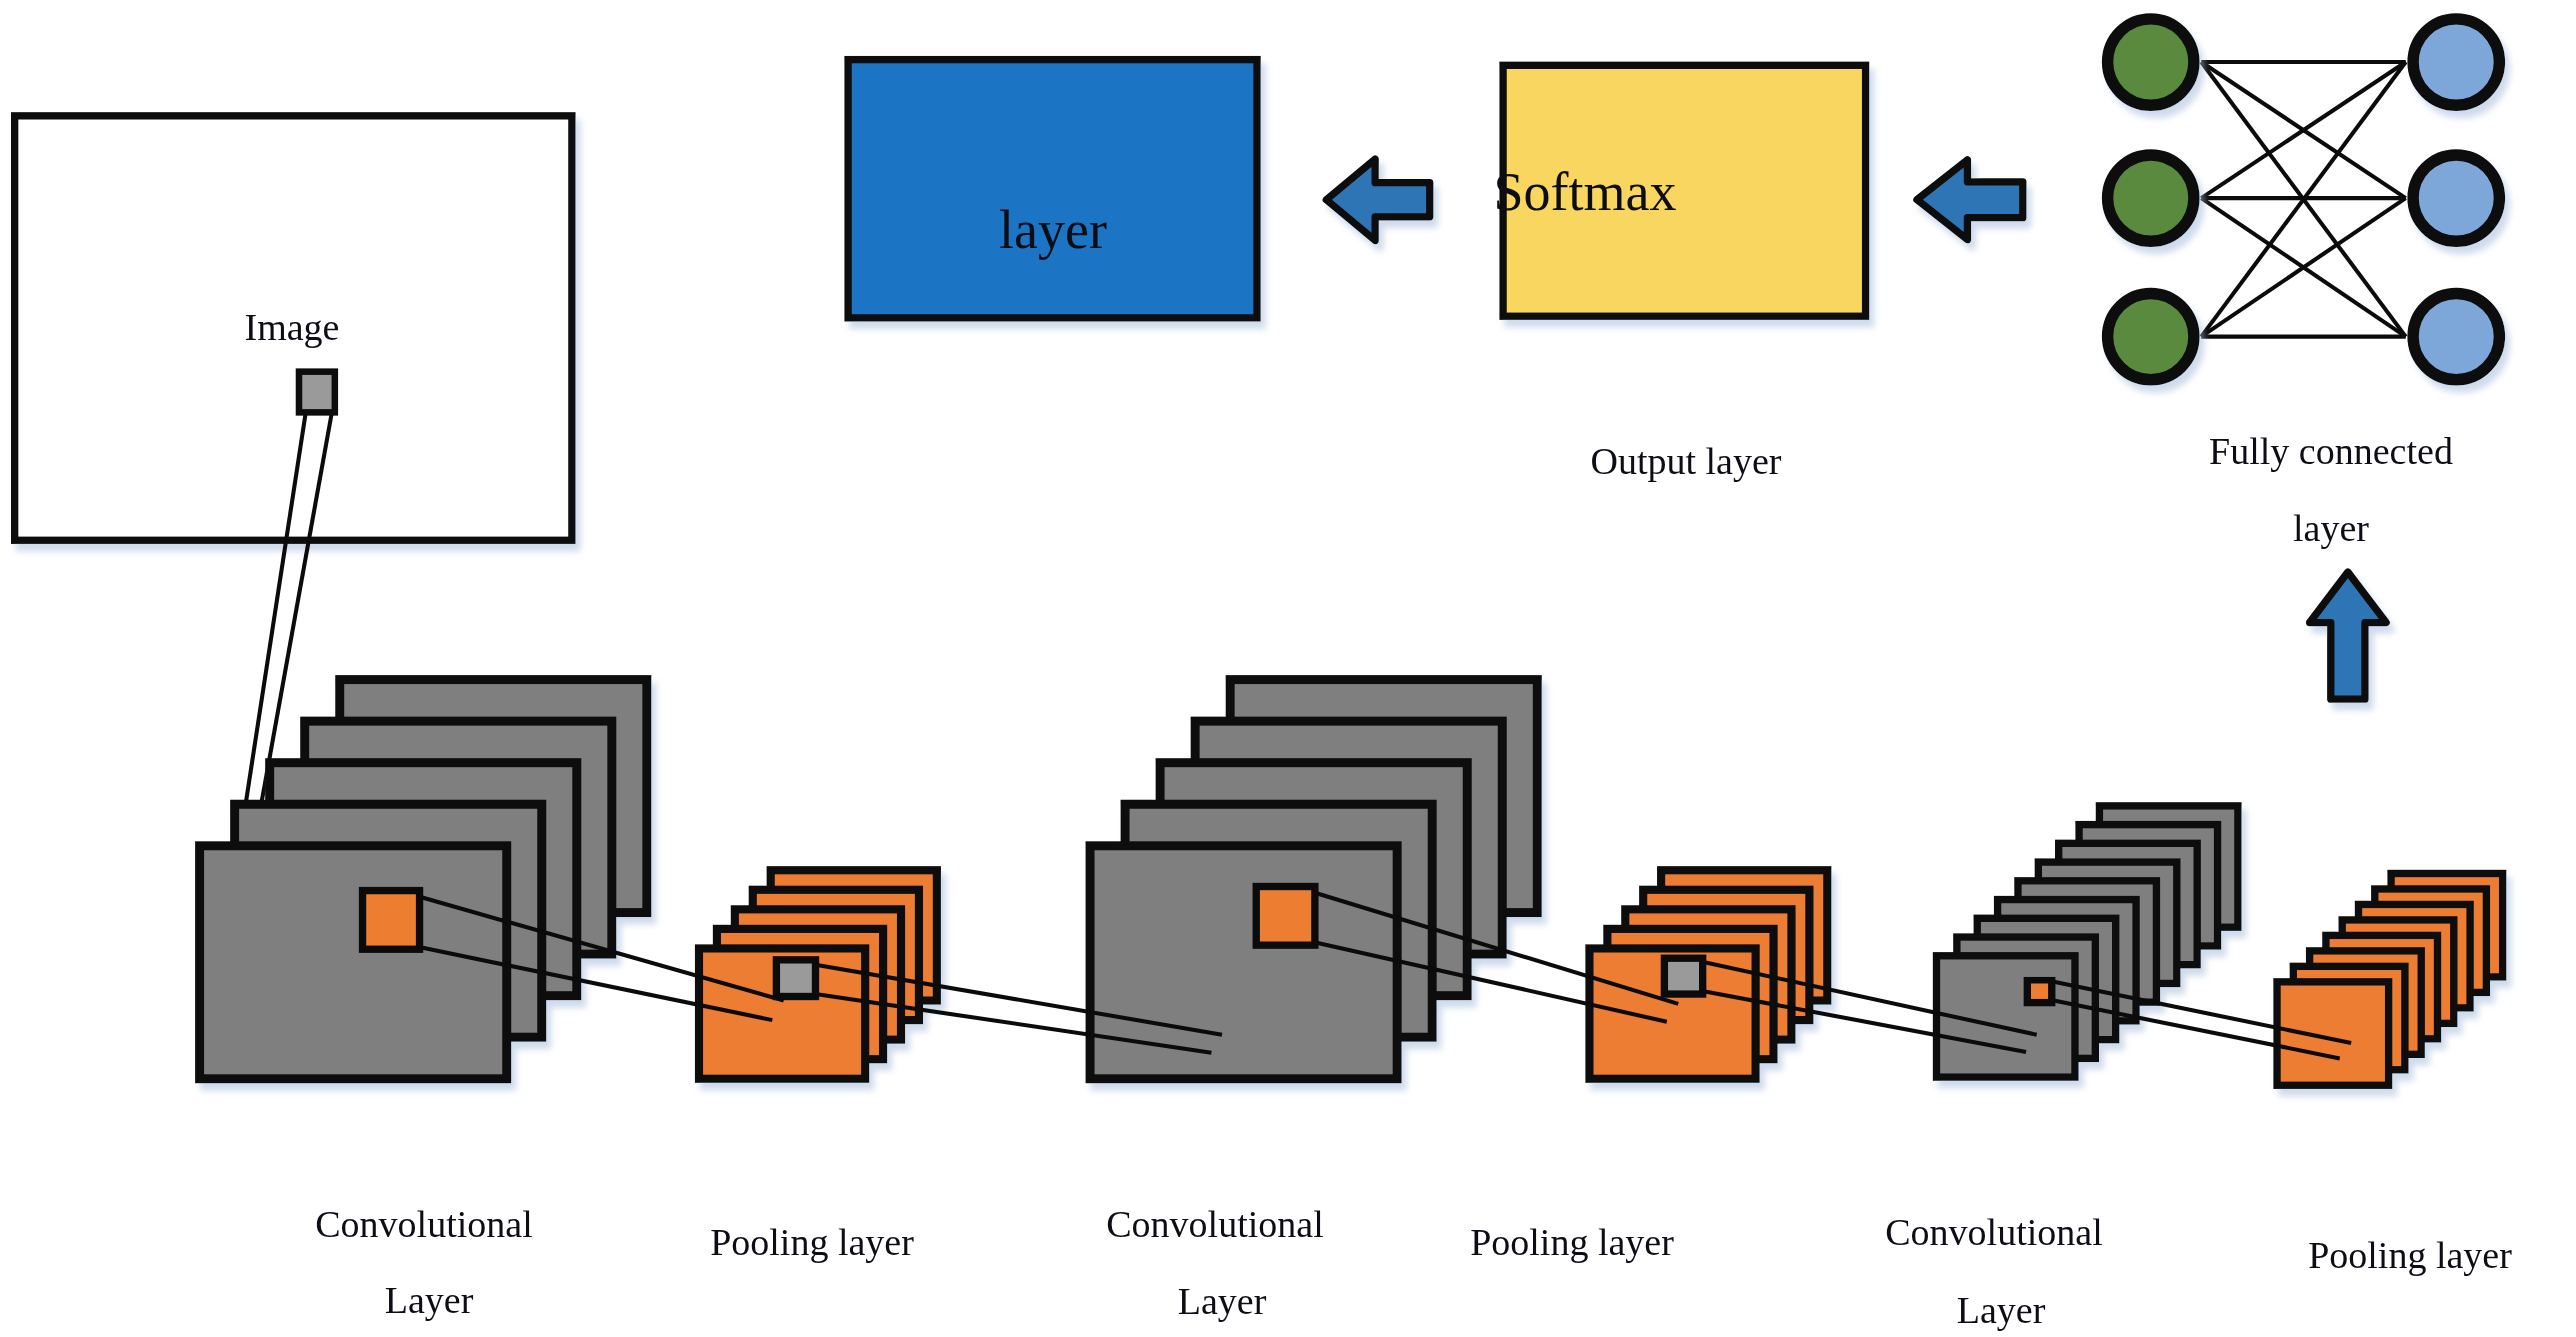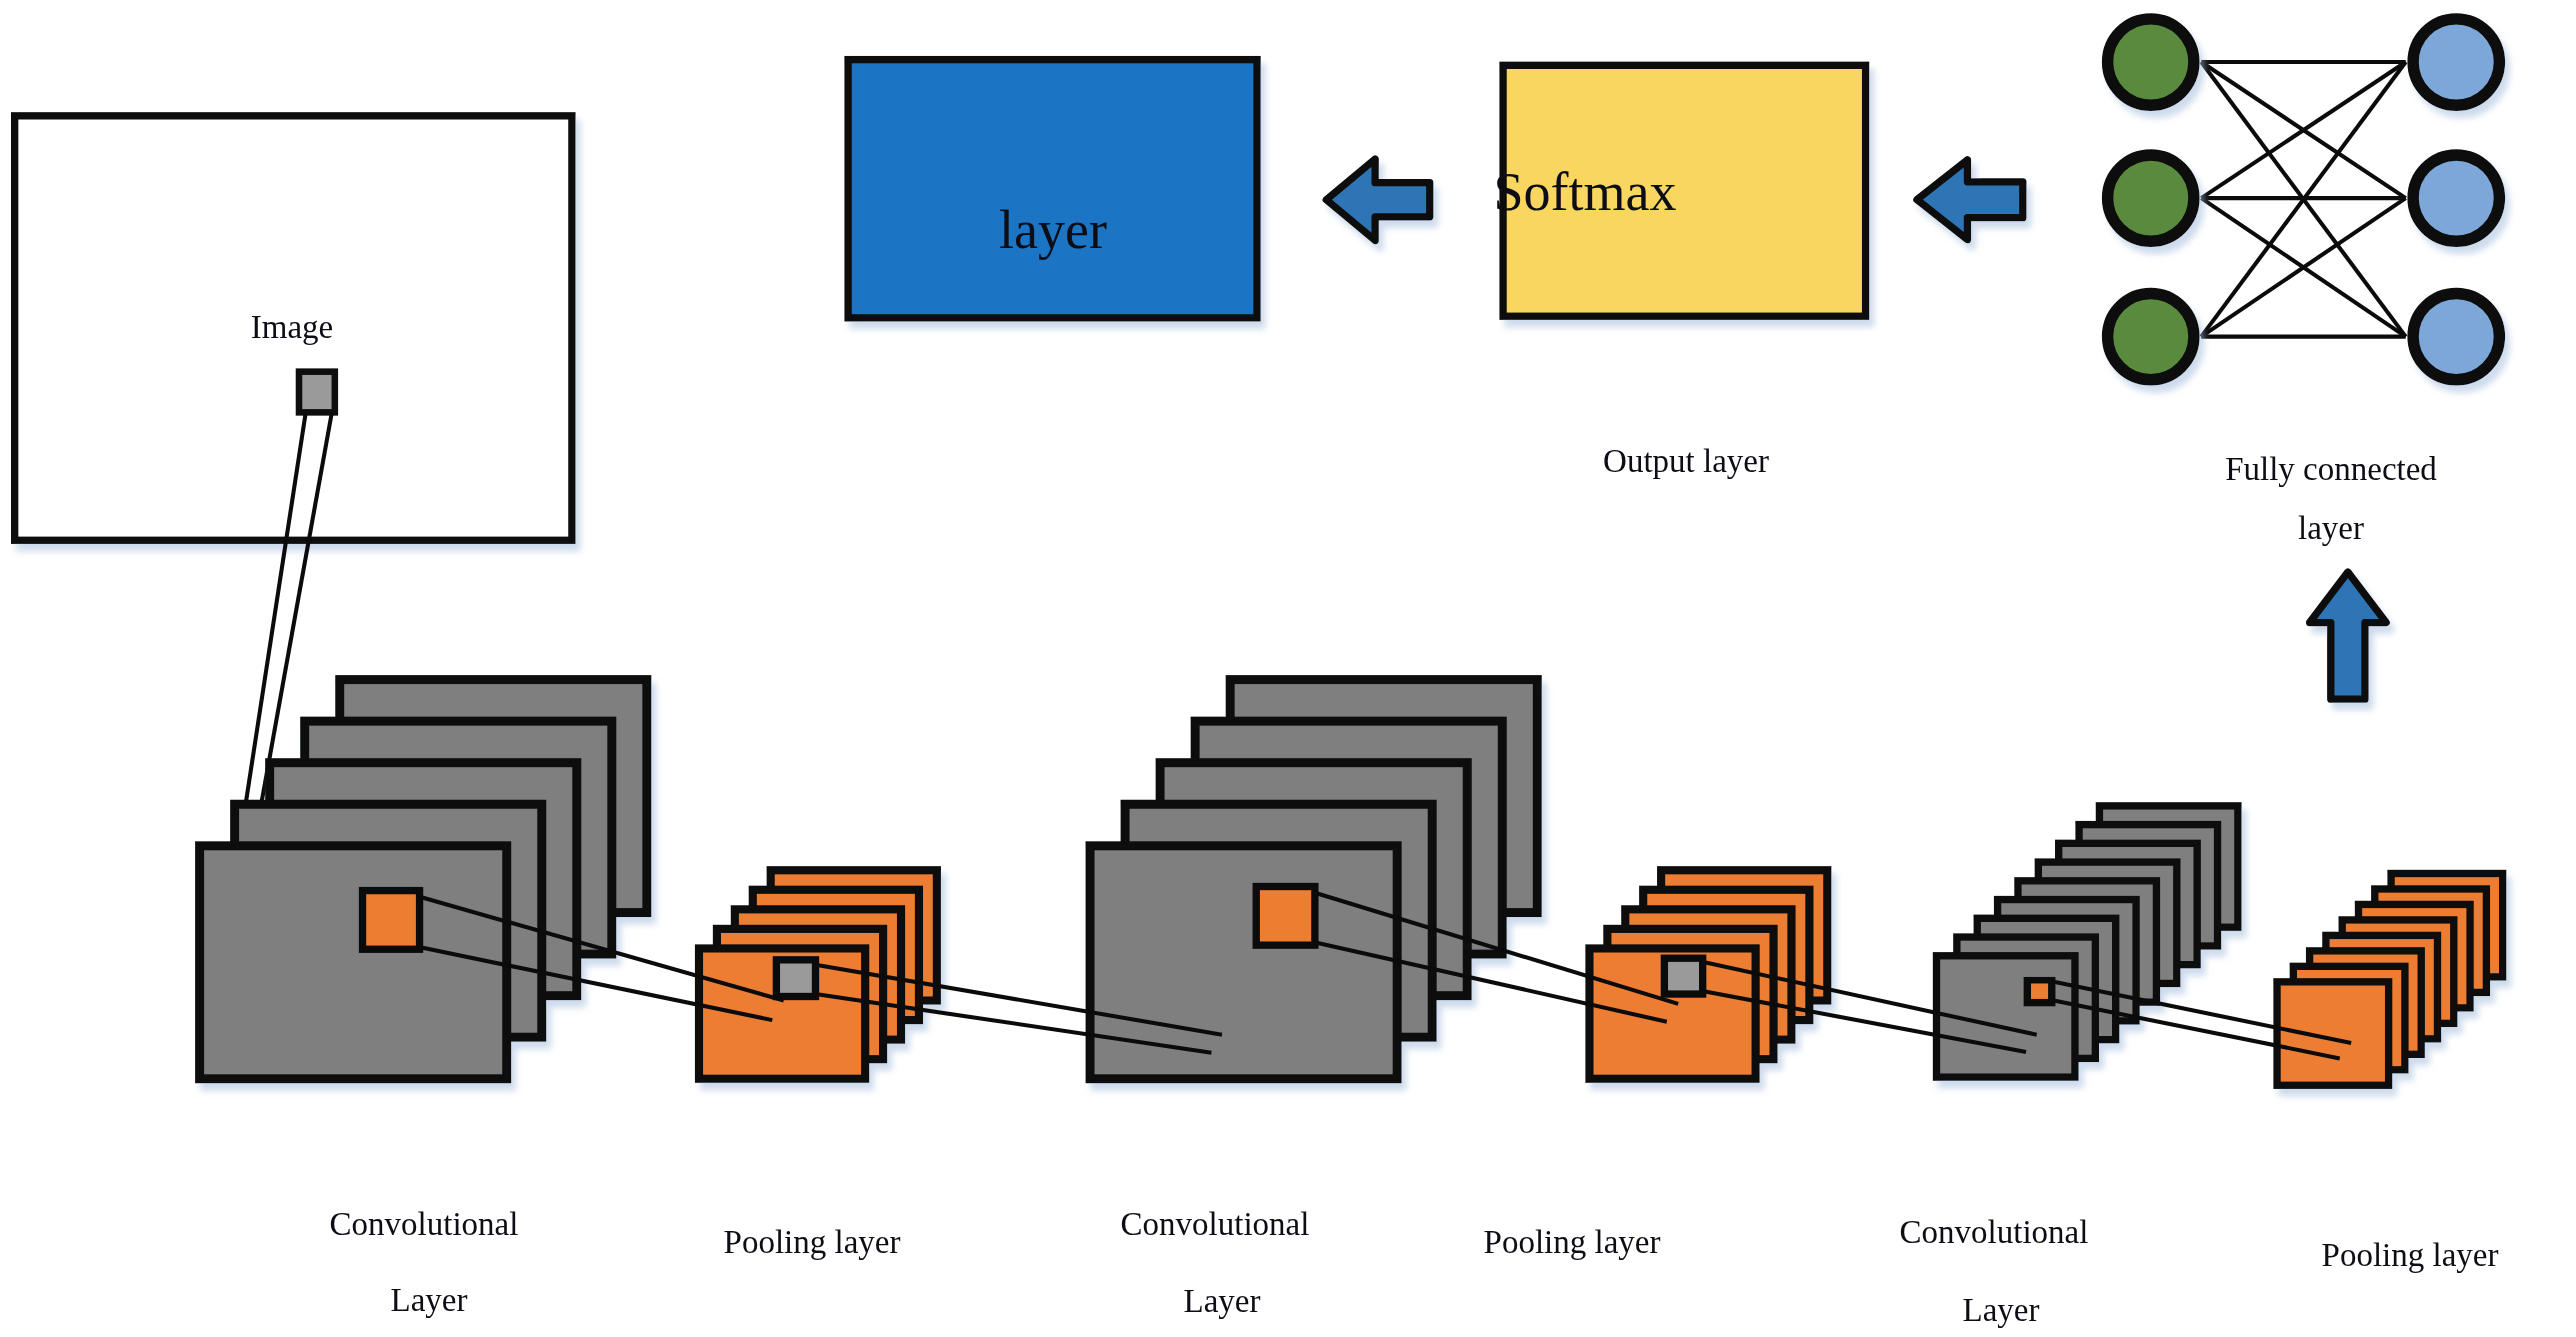--- a/index.html
+++ b/index.html
@@ -7,21 +7,21 @@
     position:relative;
     width:2576px;height:1338px;
     background:#ffffff;
     overflow:hidden;
     font-family:"Liberation Serif","DejaVu Serif",serif;
   }
   #diagram{position:absolute;left:0;top:0;width:2576px;height:1338px;}
   .lbl{
     position:absolute;
     transform:translate(-50%,-50%);
-    font-size:33px;
+    font-size:38px;
     line-height:1;
     color:#0d0d16;
     white-space:nowrap;
     text-align:center;
     pointer-events:none;
   }
   .lbl.big{font-size:54px;}
 </style>
 </head>
 <body>
@@ -139,21 +139,21 @@
     </svg>
 
   <div class="lbl" style="left: 292px; top: 327px; color: rgb(13, 13, 22);">Image</div>
 
   <div class="lbl big" style="left: 1053px; top: 230px; color: rgb(13, 13, 22);">layer</div>
 
   <div class="lbl big" style="left: 1585px; top: 192px; color: rgb(13, 13, 22);">Softmax</div>
 
   <div class="lbl" style="left: 1686px; top: 461px; color: rgb(13, 13, 22);">Output layer</div>
 
-  <div class="lbl" style="left: 2331px; top: 451px; color: rgb(13, 13, 22); margin-top: 18px;">Fully connected</div>
+  <div class="lbl" style="left: 2331px; top: 451px; color: rgb(13, 13, 22);">Fully connected</div>
   <div class="lbl" style="left: 2331px; top: 528px; color: rgb(13, 13, 22);">layer</div>
 
   <div class="lbl" style="left: 424px; top: 1224px; color: rgb(13, 13, 22);">Convolutional</div>
   <div class="lbl" style="left: 429px; top: 1300px; color: rgb(13, 13, 22);">Layer</div>
 
   <div class="lbl" style="left: 812px; top: 1242px; color: rgb(13, 13, 22);">Pooling layer</div>
 
   <div class="lbl" style="left: 1215px; top: 1224px; color: rgb(13, 13, 22);">Convolutional</div>
   <div class="lbl" style="left: 1222px; top: 1301px; color: rgb(13, 13, 22);">Layer</div>
 

